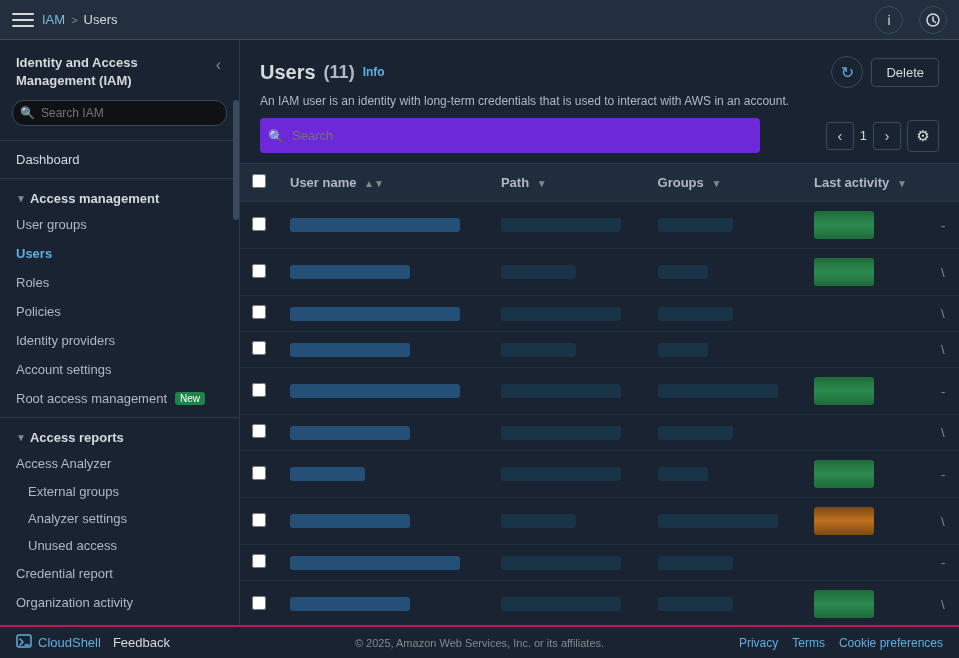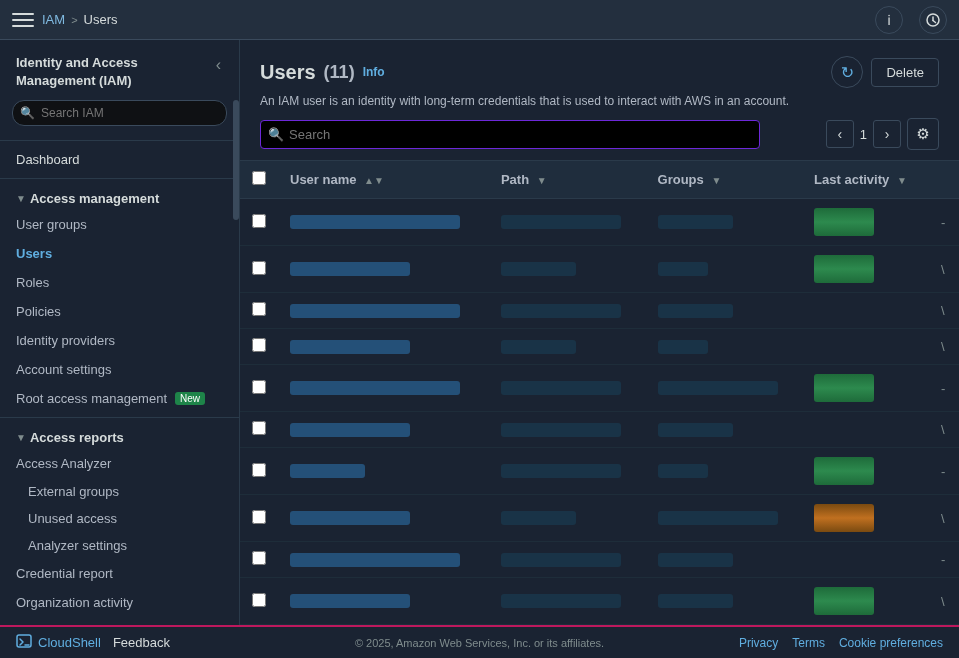--- a/index.html
+++ b/index.html
@@ -172,21 +172,21 @@
       font-size: 12px; color: #b0b8c4; margin-bottom: 10px;
     }
     .table-search-row {
       display: flex; align-items: center; justify-content: space-between;
       margin-bottom: 0;
     }
     .table-search {
       position: relative; flex: 1; max-width: 500px;
     }
     .table-search input {
-      width: 100%; background: #000000; border: 1px solid #6d28d9;
+      width: 100%; background: #6d28d9; border: 4px solid #6d28d9;
       border-radius: 4px; color: #d5dbdb; padding: 6px 24px 6px 28px;
       font-size: 13px; outline: none;
     }
     .table-search .search-icon {
       position: absolute; left: 8px; top: 50%; transform: translateY(-50%);
       color: #7f8c8d; font-size: 13px;
     }
     .pagination-row {
       display: flex; align-items: center; gap: 6px;
     }
@@ -326,22 +326,22 @@
       <span>Root access management</span>
       <span class="badge-new">New</span>
     </div>
     <div class="sidebar-divider"></div>
     <div class="sidebar-section-header">
       <span class="arrow">▼</span>
       <span>Access reports</span>
     </div>
     <div class="sidebar-item">Access Analyzer</div>
     <div class="sidebar-sub-item">External groups</div>
+    <div class="sidebar-sub-item">Analyzer settings</div>
     <div class="sidebar-sub-item">Unused access</div>
-    <div class="sidebar-sub-item">Analyzer settings</div>
     <div class="sidebar-item">Credential report</div>
     <div class="sidebar-item">Organization activity</div>
     <div class="scrollbar-indicator">
       <div class="scrollbar-thumb"></div>
     </div>
   </div>
 
   <div class="content-area">
     <div class="content-header">
       <div class="content-title-row">

